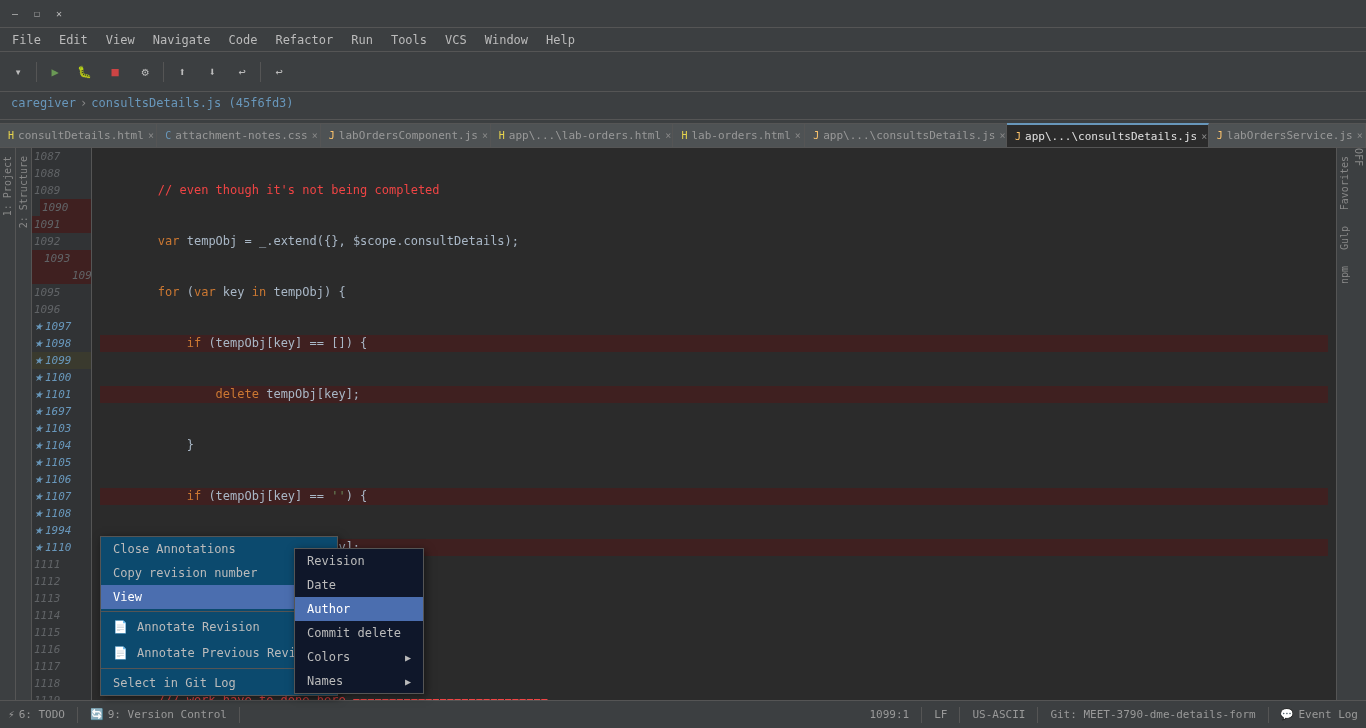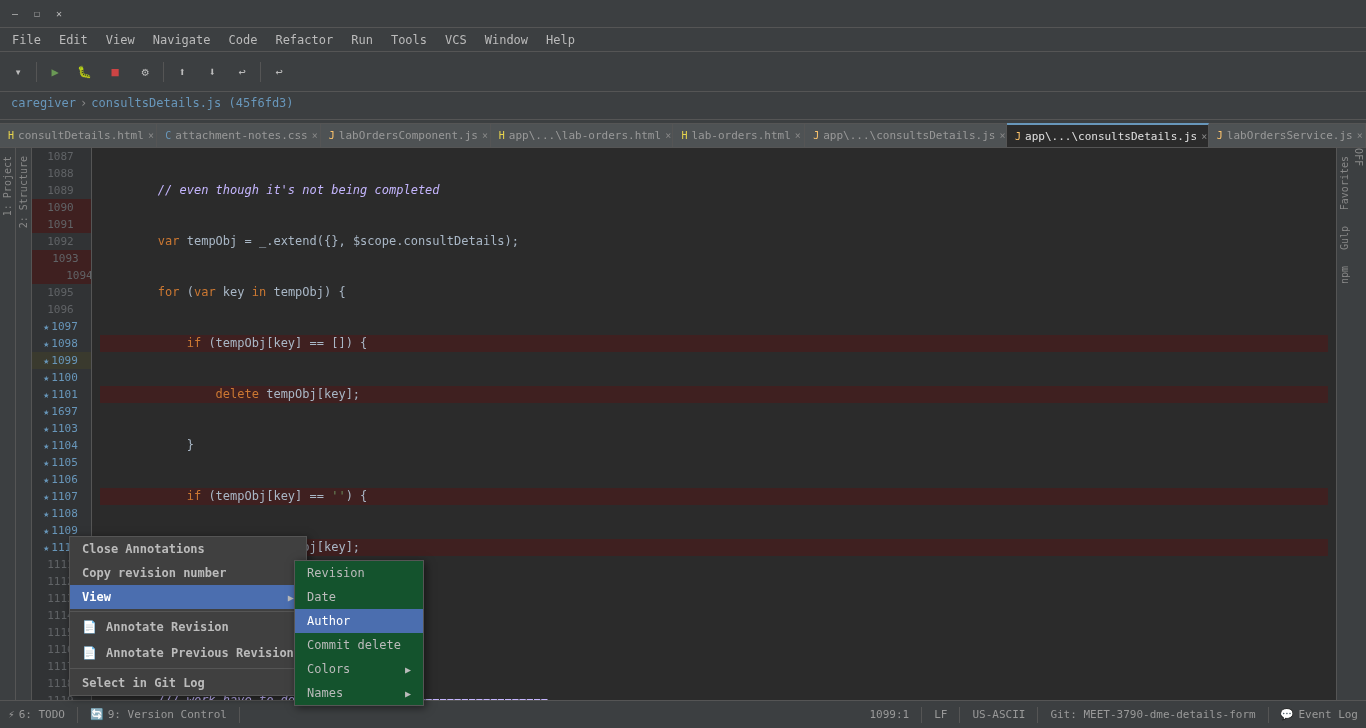--- a/index.html
+++ b/index.html
@@ -142,22 +142,23 @@
       line-height: 17px;
       padding-top: 0;
       overflow: hidden;
       flex-shrink: 0;
     }
     .line-num {
       display: flex;
       align-items: center;
       padding: 0 4px 0 2px;
       height: 17px;
-      justify-content: center;
+      justify-content: flex-start;
       gap: 2px;
+      font-style: italic;
     }
     .line-num.bookmarked { color: #6897bb; }
     .line-num .star { color: #6897bb; font-size: 10px; }
 
     #code-content {
       flex: 1;
       overflow: hidden;
       font-size: 12px;
       line-height: 17px;
       padding: 0 8px;
@@ -167,21 +168,21 @@
     }
 
     .code-line {
       height: 17px;
       display: flex;
       align-items: center;
     }
 
     .kw { color: #cc7832; }
     .str { color: #6a8759; }
-    .cmt { color: #c4b5fd; font-style: italic; }
+    .cmt { color: #ef4444; }
 
     
     #status-bar {
       height: 28px;
       background: #3c3f41;
       border-top: 1px solid #555;
       display: flex;
       align-items: center;
       padding: 0 8px;
       gap: 12px;
@@ -191,28 +192,27 @@
       bottom: 0;
       left: 0;
       right: 0;
     }
     .status-item { display: flex; align-items: center; gap: 4px; }
     .status-sep { width: 1px; height: 16px; background: #555; }
 
     
     #context-menu {
       position: absolute;
-      left: 69px;
+      left: 100px;
       top: 536px;
-      background: #404040;
+      background: #0c4a6e;
       border: 1px solid #555;
       box-shadow: 2px 2px 8px rgba(0,0,0,0.5);
       z-index: 100;
       min-width: 210px;
-      font-weight: bold;
     }
     .ctx-item {
       display: flex;
       align-items: center;
       padding: 5px 12px;
       color: #bbb;
       font-size: 12px;
       cursor: pointer;
       gap: 8px;
       justify-content: space-between;
@@ -224,22 +224,22 @@
     .ctx-sep {
       height: 1px;
       background: #555;
       margin: 2px 0;
     }
 
     
     #submenu-view {
       position: absolute;
       left: 294px;
-      top: 560px;
-      background: #14532d;
+      top: 548px;
+      background: #0f172a;
       border: 1px solid #555;
       box-shadow: 2px 2px 8px rgba(0,0,0,0.5);
       z-index: 101;
       min-width: 130px;
     }
     .sub-item {
       display: flex;
       align-items: center;
       padding: 5px 12px;
       color: #bbb;
@@ -364,21 +364,21 @@
   <div id="gutter">
     <div class="line-num">
         <span>1087</span>
       </div>
     <div class="line-num">
         <span>1088</span>
       </div>
     <div class="line-num">
         <span>1089</span>
       </div>
-    <div class="line-num" style="background:#3f2020;">
+    <div class="line-num" style="background:#3f2020;margin-left:8px;">
         <span>1090</span>
       </div>
     <div class="line-num" style="background:#3f2020;">
         <span>1091</span>
       </div>
     <div class="line-num">
         <span>1092</span>
       </div>
     <div class="line-num" style="background:#3f2020;padding-left:12px;">
         <span>1093</span>
@@ -435,21 +435,21 @@
     <div class="line-num bookmarked">
         <span class="star">★</span>
         <span>1107</span>
       </div>
     <div class="line-num bookmarked">
         <span class="star">★</span>
         <span>1108</span>
       </div>
     <div class="line-num bookmarked">
         <span class="star">★</span>
-        <span>1109</span>
+        <span>1994</span>
       </div>
     <div class="line-num bookmarked">
         <span class="star">★</span>
         <span>1110</span>
       </div>
     <div class="line-num">
         <span>1111</span>
       </div>
     <div class="line-num">
         <span>1112</span>

